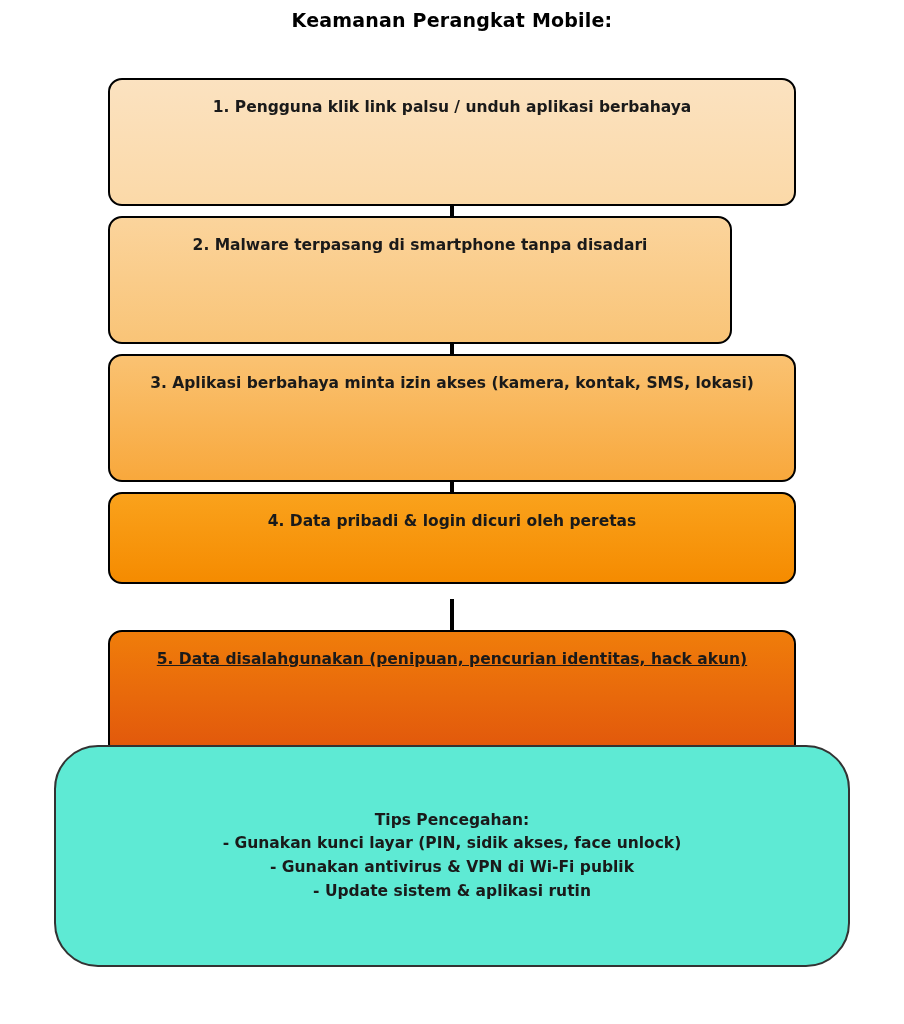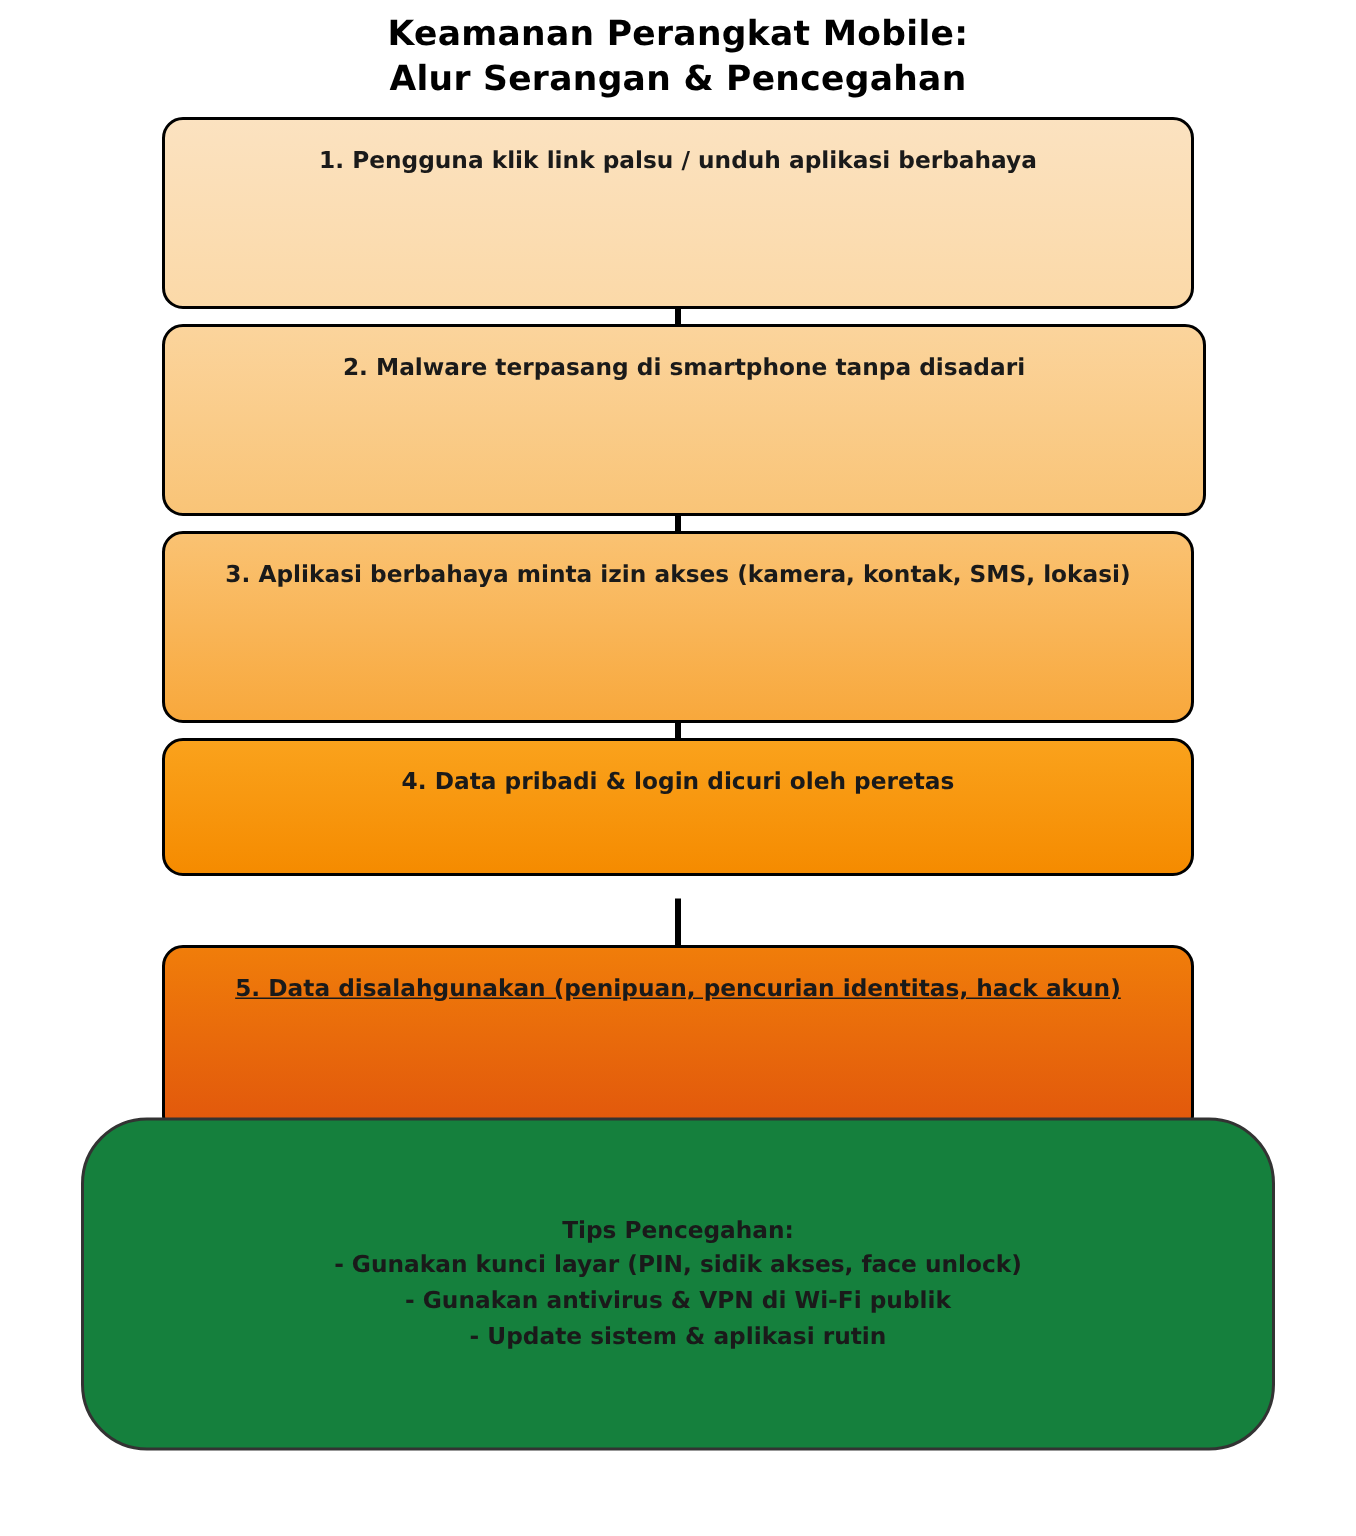--- a/index.html
+++ b/index.html
@@ -18,21 +18,21 @@
     position: relative;
     width: 904px;
     height: 1024px;
   }
   .title {
     position: absolute;
     left: 0;
     top: 8px;
     width: 904px;
     text-align: center;
-    font-size: 23px;
+    font-size: 19px;
     font-weight: bold;
     color: #000000;
     line-height: 1.32;
     letter-spacing: 0.2px;
   }
   .step {
     position: absolute;
     border: 2px solid #000000;
     border-radius: 14px;
     box-sizing: border-box;
@@ -43,40 +43,40 @@
     font-size: 15.5px;
     font-weight: bold;
     color: #1a1a1a;
     padding: 18px 10px;
   }
   .step-1 {
     left: 108px; top: 78px; width: 688px; height: 128px;
     background: linear-gradient(to bottom, #fbe2c0 0%, #fbd9a8 100%);
   }
   .step-2 {
-    left: 108px; top: 216px; width: 696px; height: 128px;
+    left: 108px; top: 216px; width: 624px; height: 128px;
     background: linear-gradient(to bottom, #fbd49c 0%, #f9c477 100%);
   }
   .step-3 {
     left: 108px; top: 354px; width: 688px; height: 128px;
     background: linear-gradient(to bottom, #fac272 0%, #f8a83c 100%);
   }
   .step-4 {
     left: 108px; top: 492px; width: 688px; height: 92px;
     background: linear-gradient(to bottom, #faa21c 0%, #f58b00 100%);
   }
   .step-5 {
     left: 108px; top: 630px; width: 688px; height: 128px;
     background: linear-gradient(to bottom, #f07d0a 0%, #e1560c 100%);
     text-decoration: underline;
   }
   .tips {
     position: absolute;
     left: 54px; top: 745px; width: 796px; height: 222px;
-    background: #15803d;
+    background: #5eead4;
     border: 2px solid #333333;
     border-radius: 44px;
     box-sizing: border-box;
     display: flex;
     flex-direction: column;
     align-items: center;
     justify-content: center;
     text-align: center;
     font-size: 15.5px;
     font-weight: bold;
@@ -93,21 +93,20 @@
   }
   .tips-line { display: block; }
 </style>
 </head>
 <body>
 
 <div class="canvas">
 
   <div class="title">
     <div>Keamanan Perangkat Mobile:</div>
-    <div>Alur Serangan &amp; Pencegahan</div>
   </div>
 
   <svg class="arrow" viewBox="0 0 904 1024">
     <defs>
       <marker id="ah" markerWidth="9" markerHeight="9" refX="3" refY="4.5" orient="auto">
         <polygon points="0,0 9,4.5 0,9" fill="#000000"></polygon>
       </marker>
     </defs>
     <line x1="452" y1="185" x2="452" y2="242" stroke="#000000" stroke-width="4" marker-end="url(#ah)"></line>
     <line x1="452" y1="323" x2="452" y2="380" stroke="#000000" stroke-width="4" marker-end="url(#ah)"></line>

